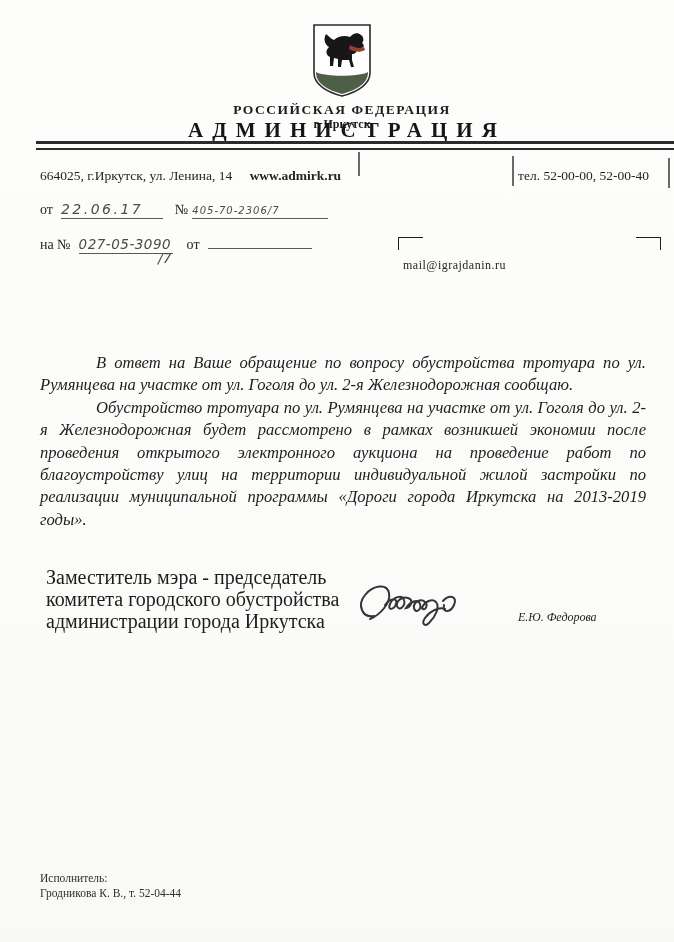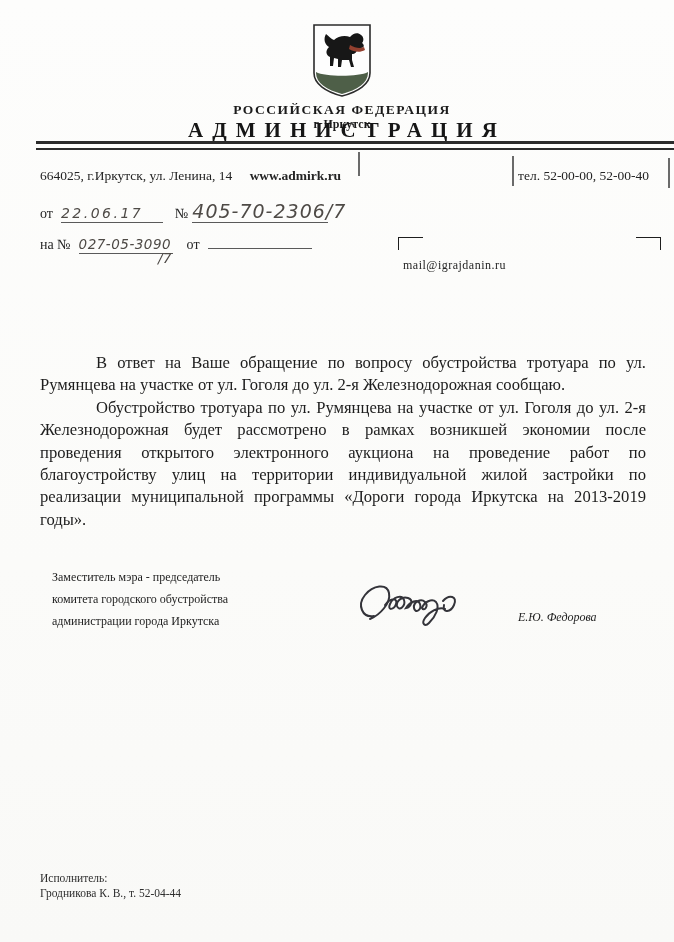--- a/index.html
+++ b/index.html
@@ -18,28 +18,28 @@
   .org-title{left:0;top:118px;width:694px;font-weight:bold;font-size:21px;letter-spacing:9px;color:#161616;}
   .double-rule{left:36px;right:0;top:141px;height:4px;border-top:3px solid #2b2b2b;border-bottom:2px solid #2b2b2b;}
   .addr{left:40px;top:168px;font-size:13.5px;color:#242424;white-space:nowrap;}
   .site{margin-left:14px;font-weight:bold;}
   .phone{left:518px;top:168px;font-size:13.5px;color:#242424;white-space:nowrap;}
   .vtick{width:2px;background:#6a6a6a;}
   .ref-label{font-size:14px;color:#242424;}
   .field{display:inline-block;border-bottom:1.5px solid #5a5a5a;}
   .hw{font-family:"DejaVu Sans",sans-serif;font-style:italic;color:#4e4a46;white-space:nowrap;}
   .hw-date{font-size:14px;letter-spacing:2.5px;font-style:italic;}
-  .hw-num{font-size:19px;letter-spacing:1px;text-align:center;}
+  .hw-num{font-size:10px;letter-spacing:1px;text-align:center;}
   .hw-reply{font-size:13.5px;letter-spacing:.5px;}
   .hw-overflow{font-size:14px;}
   .bracket{border-color:#4a4a4a;}
   .email{left:403px;top:258px;font-size:12px;color:#242424;letter-spacing:.5px;}
-  .body-text{left:40px;top:352px;width:606px;font-size:16.6px;line-height:22.4px;text-align:justify;color:#1d1d1d;}
+  .body-text{left:40px;top:352px;width:606px;font-size:16.6px;line-height:22.4px;text-align:justify;color:#1d1d1d;font-style:italic;}
   .body-text p{margin:0;text-indent:56px;}
-  .sig-block{left:52px;top:566px;font-size:12px;line-height:22px;color:#1d1d1d;}
+  .sig-block{left:46px;top:566px;font-size:20px;line-height:22px;color:#1d1d1d;}
   .signer{left:518px;top:610px;font-size:12px;color:#1d1d1d;white-space:nowrap;font-style:italic;}
   .sig-img{left:352px;top:574px;}
   .footer{left:40px;top:871px;font-size:11.5px;line-height:15px;color:#2e2e2e;}
 </style>
 </head>
 <body>
 
 <div class="page">
 
   <div class="abs emblem-wrap">

